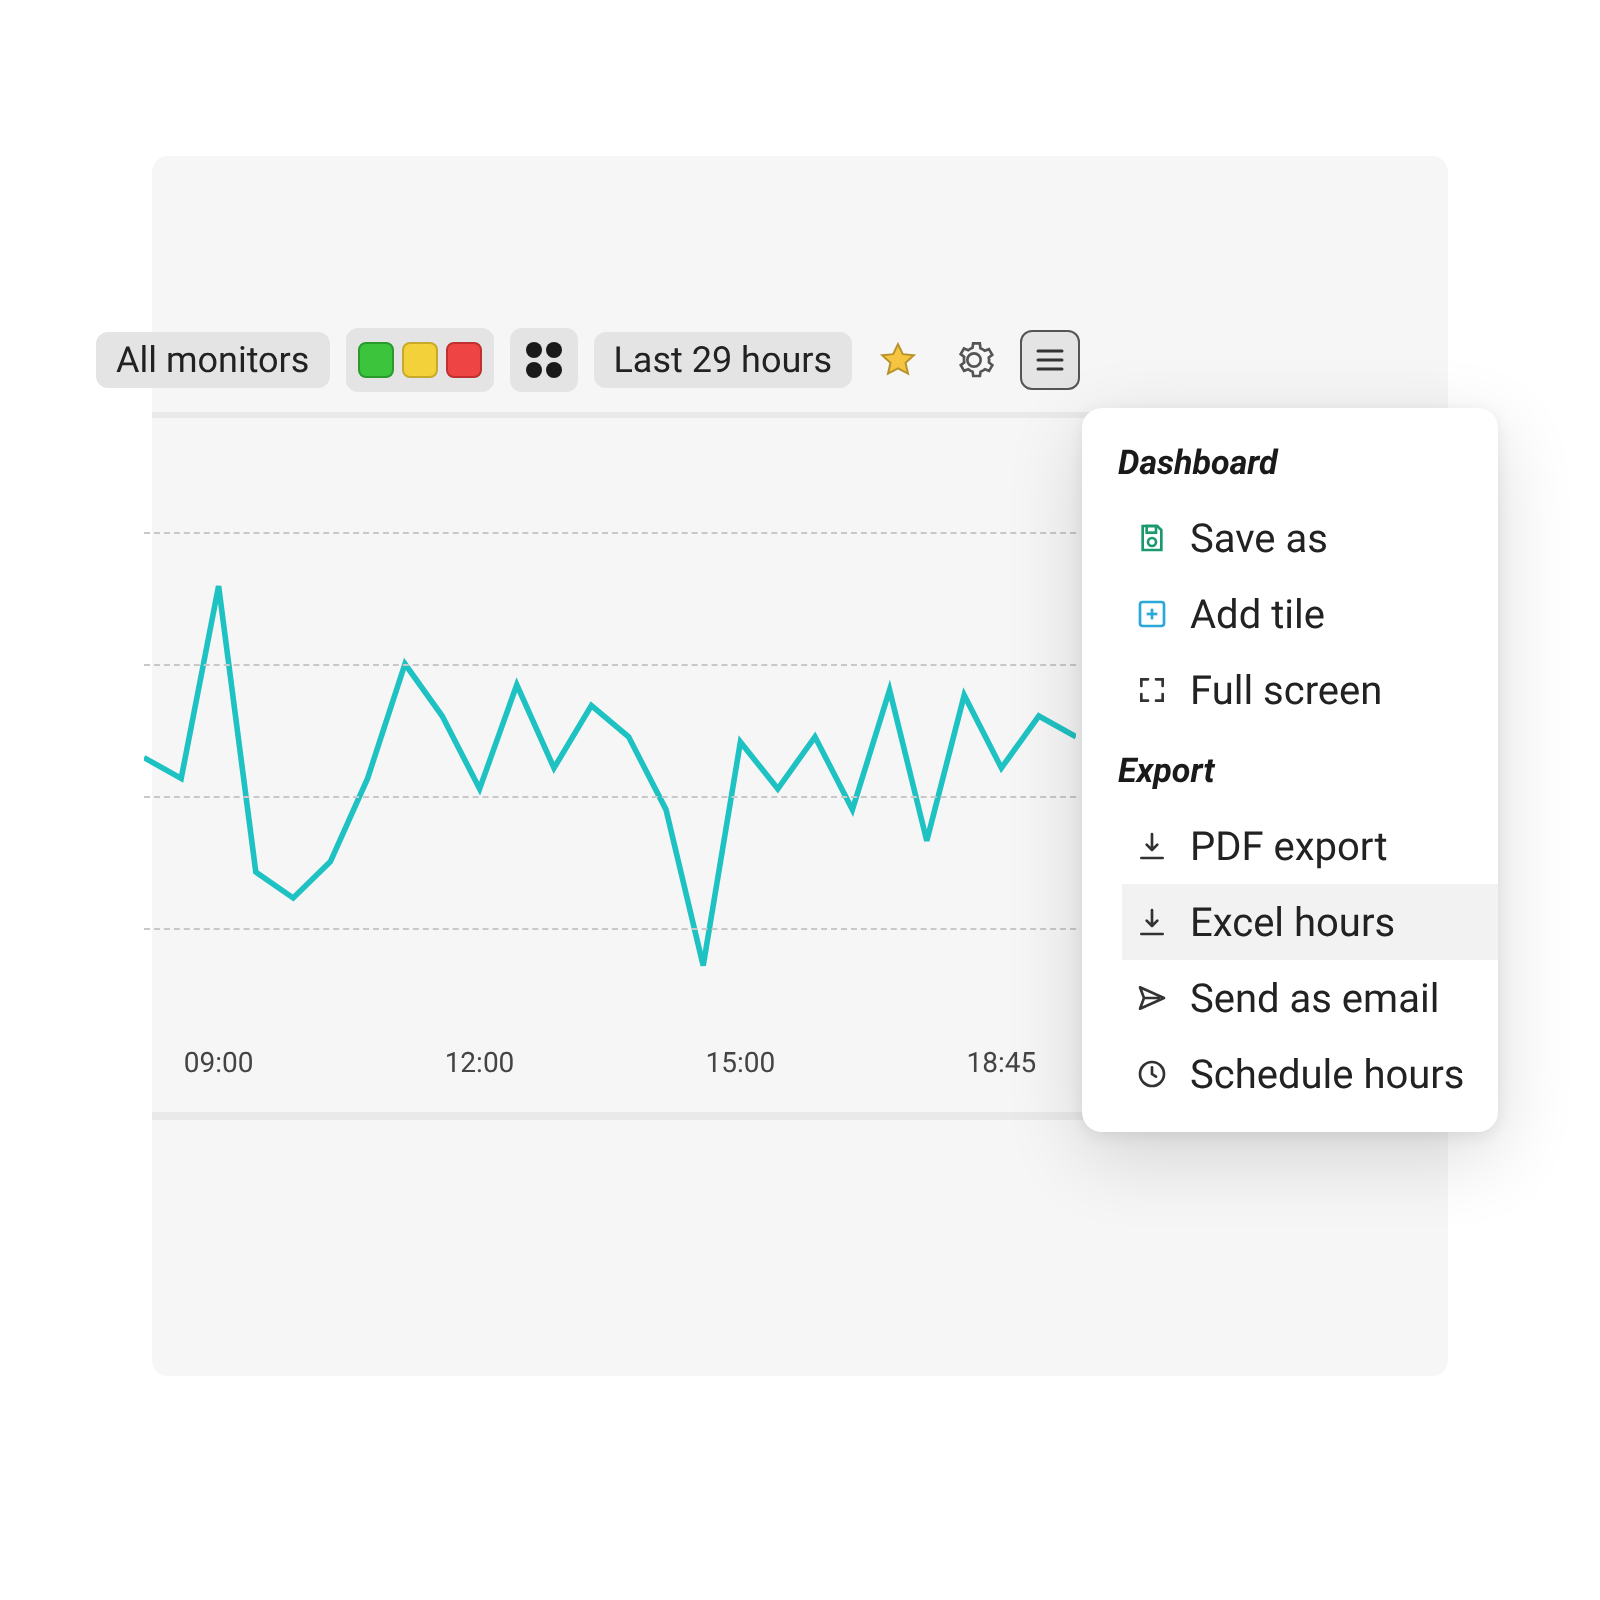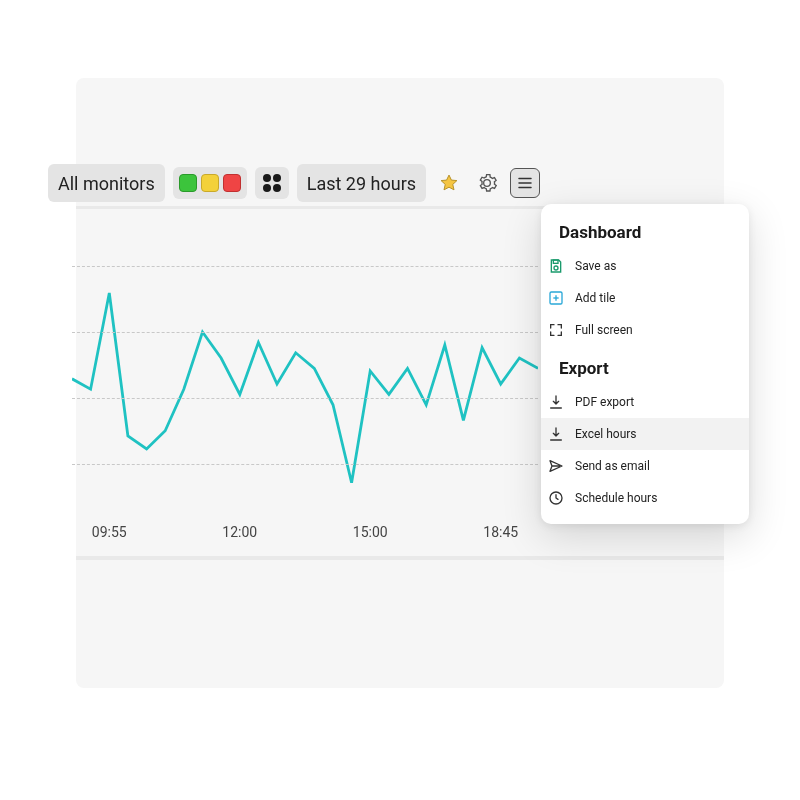--- a/index.html
+++ b/index.html
@@ -32,21 +32,21 @@
     gap: 8px;
   }
   .pill {
     background: #e4e4e4;
     border-radius: 6px;
     padding: 4px 10px;
     font-size: 18px;
     color: #222;
     display: inline-flex;
     align-items: center;
-    height: 38px;
+    height: 28px;
     cursor: pointer;
   }
   .status-pill {
     background: #e4e4e4;
     border-radius: 6px;
     padding: 4px 6px;
     display: inline-flex;
     gap: 4px;
     align-items: center;
     height: 32px;
@@ -133,29 +133,31 @@
     width: 208px;
     background: #fff;
     border-radius: 10px;
     box-shadow: 0 12px 40px rgba(0,0,0,0.14), 0 2px 8px rgba(0,0,0,0.08);
     padding: 14px 0 10px 0;
   }
   .dd-section-title {
     font-weight: 700;
     font-size: 17px;
     padding: 4px 18px 8px 18px;
+    font-style: italic;
   }
   .dd-item {
     display: flex;
     align-items: center;
     gap: 10px;
     padding: 7px 6px;
-    font-size: 12px;
+    font-size: 20px;
     color: #222;
     cursor: pointer;
+    margin-left: 20px;
   }
   .dd-item.hovered { background: #f2f2f2; }
   .dd-item .ic { width: 18px; height: 18px; display: inline-flex; align-items: center; justify-content: center; }
   svg { display: block; }
 </style>
 </head>
 <body>
 
 <div class="panel"></div>
 
@@ -204,21 +206,21 @@
   <div class="gridline" style="top:12px"></div>
   <div class="gridline" style="top:78px"></div>
   <div class="gridline" style="top:144px"></div>
   <div class="gridline" style="top:210px"></div>
   <svg id="chart-svg" width="466" height="260" viewBox="0 0 466 260">
     <polyline id="chart-line" fill="none" stroke="#1fc2c2" stroke-width="2.8" points="0.0,124.8 18.6,135.2 37.3,39.0 55.9,182.0 74.6,195.0 93.2,176.8 111.8,135.2 130.5,78.0 149.1,104.0 167.8,140.4 186.4,88.4 205.0,130.0 223.7,98.8 242.3,114.4 261.0,150.8 279.6,228.8 298.2,117.0 316.9,140.4 335.5,114.4 354.2,150.8 372.8,91.0 391.4,166.4 410.1,93.6 428.7,130.0 447.4,104.0 466.0,114.4"></polyline>
   </svg>
 </div>
 
 <div class="xlabels">
-  <span id="xl0" style="left:8%">09:55</span>
+  <span id="xl0" style="left:8%">09:00</span>
   <span id="xl1" style="left:36%">12:00</span>
   <span id="xl2" style="left:64%">15:00</span>
   <span id="xl3" style="left:92%">18:45</span>
 </div>
 
 <div class="divider-bottom"></div>
 
 <div class="dropdown">
   <div class="dd-section-title">Dashboard</div>
 

